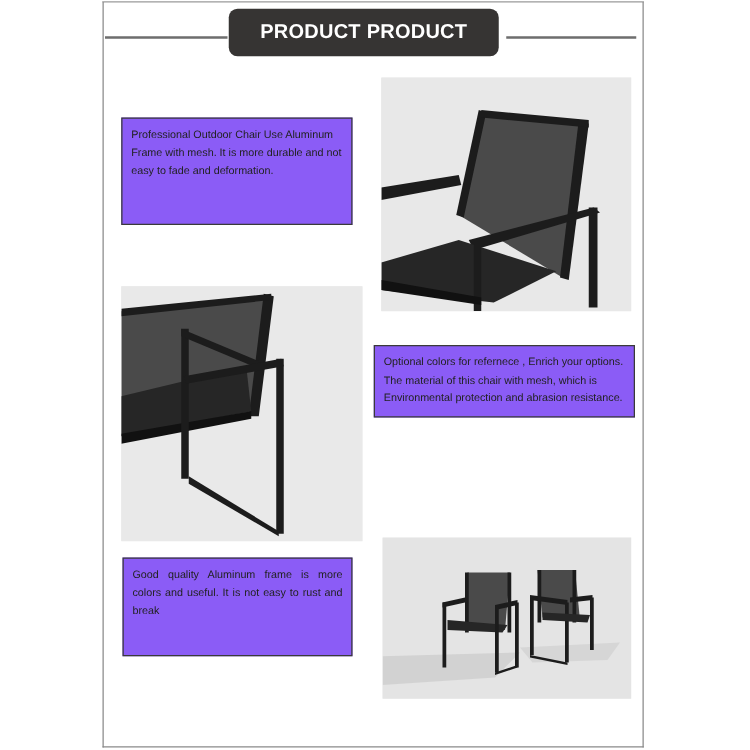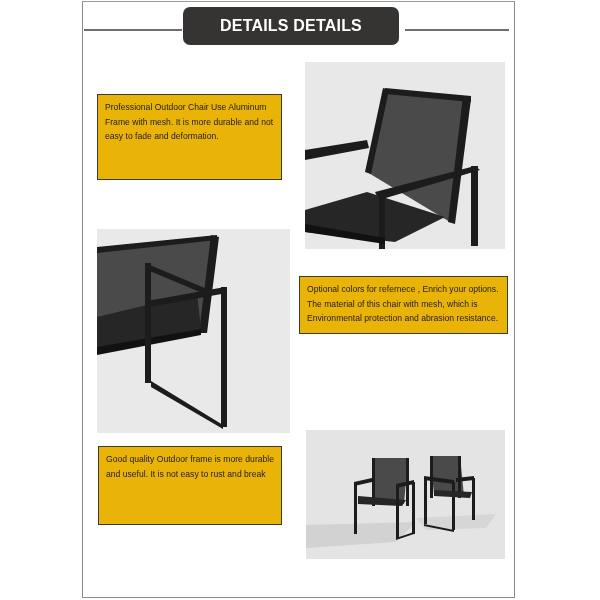--- a/index.html
+++ b/index.html
@@ -11,38 +11,38 @@
     .header-line { position: absolute; height: 2px; background: #6e6e6e; top: 29px; }
     .header-line.left { left: 84px; width: 98px; }
     .header-line.right { left: 405px; width: 104px; }
     .header-title {
       position: absolute; left: 183px; top: 7px; width: 216px; height: 38px;
       background: #363433; border-radius: 7px; color: #ffffff;
       display: flex; align-items: center; justify-content: center;
       font-family: "Liberation Sans", sans-serif; font-weight: bold; font-size: 16px; letter-spacing: 0.2px;
     }
     .text-box {
-      position: absolute; border: 1px solid #3a3a3a; box-sizing: border-box; background: #eab308;
+      position: absolute; border: 1px solid #3a3a3a; box-sizing: border-box; background: #8b5cf6;
       font-family: "Liberation Sans", sans-serif; font-size: 8.6px; line-height: 14.5px; color: #222;
       padding: 5px 7px;
     }
     .text-box.justify { text-align: justify; text-align-last: left; }
     .photo {
       position: absolute; overflow: hidden; background: #e6e6e6;
     }
     .photo svg { display: block; width: 100%; height: 100%; }
   </style>
 </head>
 <body>
 
 <div class="page-frame"></div>
 
 <div class="header-line left"></div>
 <div class="header-line right"></div>
-<div class="header-title">DETAILS DETAILS</div>
+<div class="header-title">PRODUCT PRODUCT</div>
 
 <div class="text-box" style="left:97px; top:94px; width:185px; height:86px;">Professional Outdoor Chair Use Aluminum Frame with mesh.    It is more durable and not easy to fade and deformation.</div>
 
 <div class="photo" style="left:305px; top:62px; width:200px; height:187px;">
   <svg viewBox="0 0 200 187" preserveAspectRatio="none">
     <rect width="200" height="187" fill="#e8e8e8"></rect>
 
     <polygon points="80,28 160,36 145,160 62,110" fill="#4a4a4a"></polygon>
     <polygon points="78,26 84,28 66,112 60,110" fill="#1c1c1c"></polygon>
     <polygon points="158,34 166,37 150,162 143,160" fill="#1c1c1c"></polygon>
@@ -73,21 +73,21 @@
     <rect x="48" y="34" width="6" height="120" fill="#1c1c1c"></rect>
     <polygon points="48,34 110,60 110,66 48,40" fill="#1c1c1c"></polygon>
     <polygon points="50,72 128,58 130,64 52,78" fill="#1c1c1c"></polygon>
     <rect x="124" y="58" width="6" height="140" fill="#1c1c1c"></rect>
     <polygon points="54,152 126,196 126,200 54,158" fill="#1c1c1c"></polygon>
   </svg>
 </div>
 
 <div class="text-box" style="left:299px; top:276px; width:209px; height:58px;">Optional colors for refernece , Enrich your options. The material of this chair with mesh, which is Environmental protection and abrasion resistance.</div>
 
-<div class="text-box justify" style="left:98px; top:446px; width:184px; height:79px;">Good quality Outdoor frame is more durable and useful. It is not easy to rust and break</div>
+<div class="text-box justify" style="left:98px; top:446px; width:184px; height:79px;">Good quality Aluminum frame is more colors and useful. It is not easy to rust and break</div>
 
 <div class="photo" style="left:306px; top:430px; width:199px; height:129px;">
   <svg viewBox="0 0 199 129" preserveAspectRatio="none">
     <rect width="199" height="129" fill="#e4e4e4"></rect>
 
     <polygon points="0,95 110,92 90,112 0,118" fill="#d2d2d2"></polygon>
     <polygon points="110,88 190,84 180,98 120,100" fill="#d6d6d6"></polygon>
 
     <polygon points="68,28 102,28 98,74 66,74" fill="#4a4a4a"></polygon>
     <rect x="66" y="28" width="3" height="48" fill="#1c1c1c"></rect>

